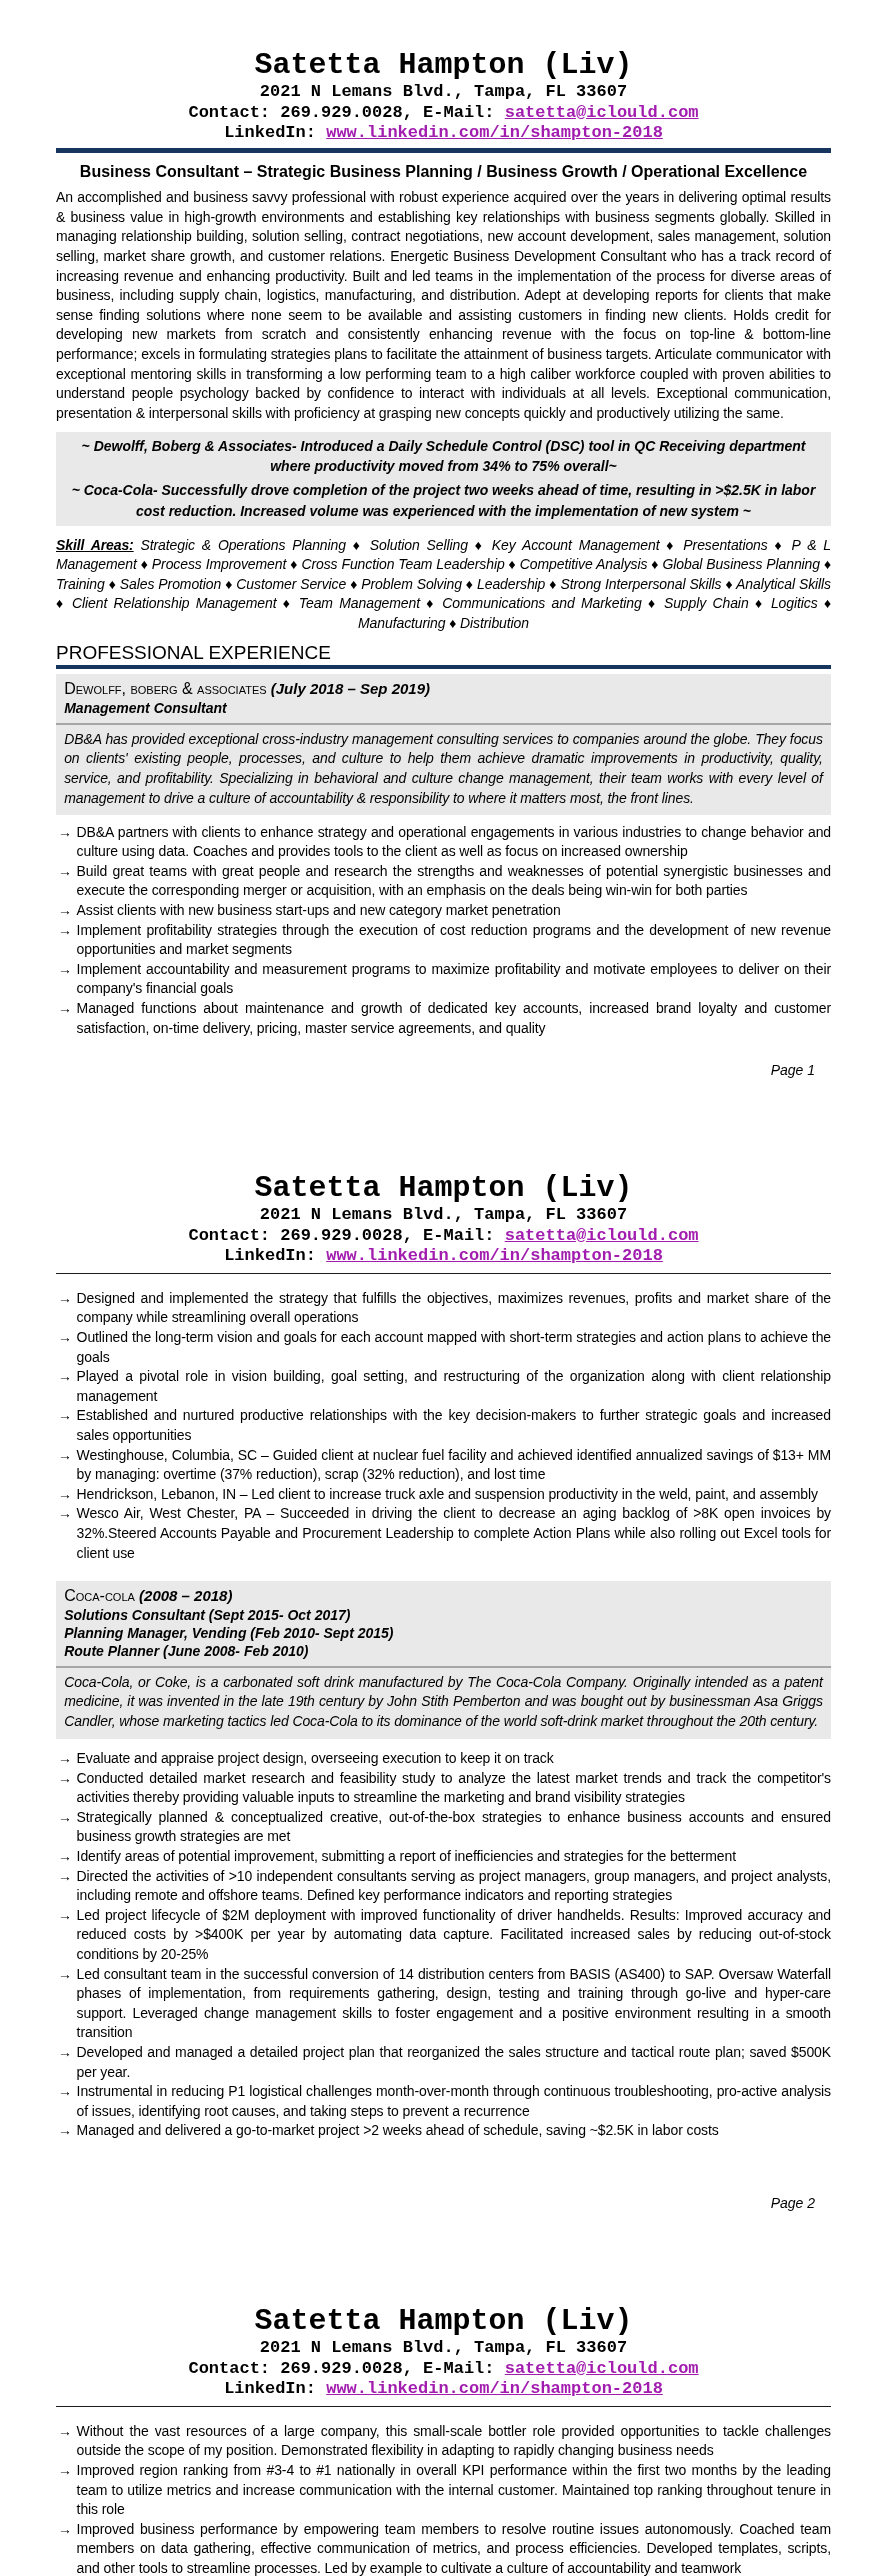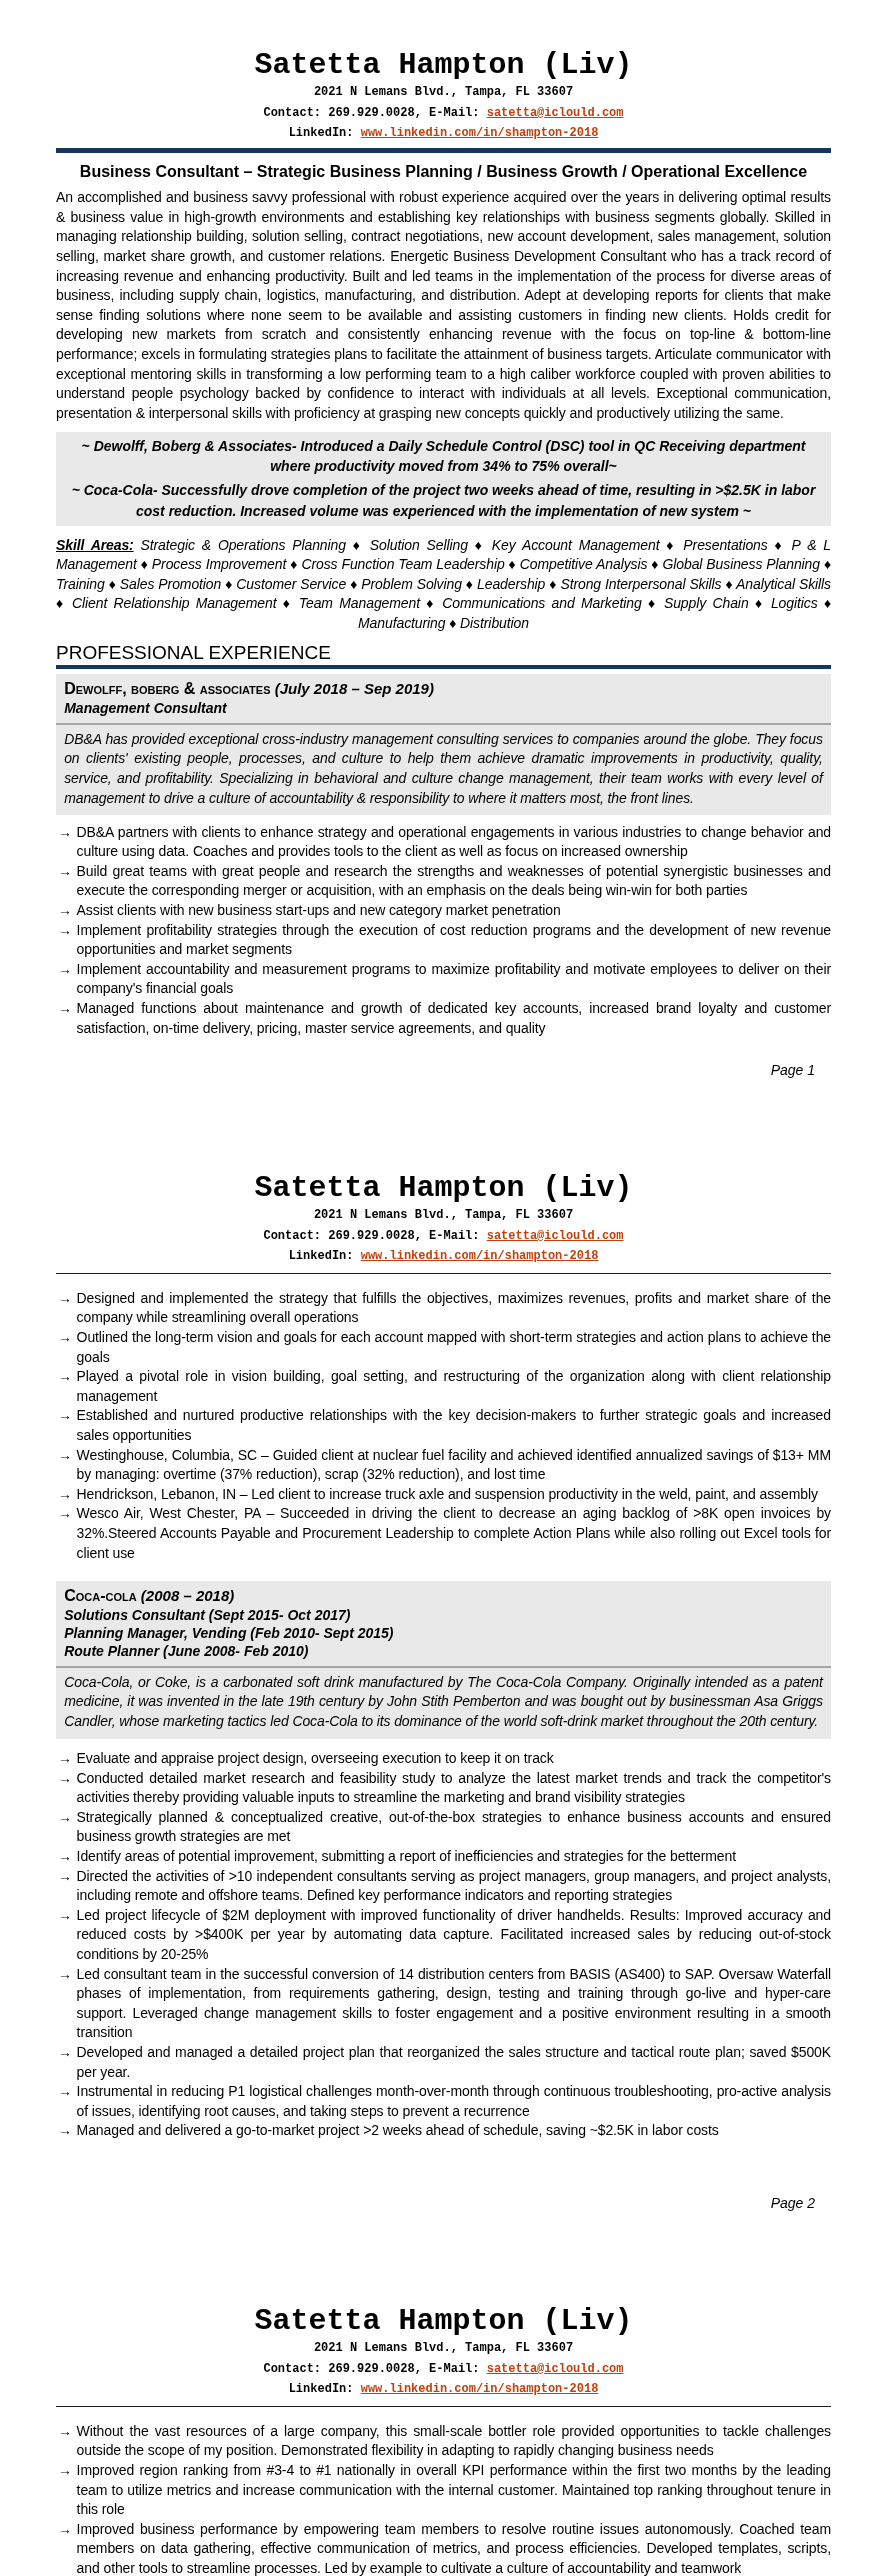--- a/index.html
+++ b/index.html
@@ -2,37 +2,37 @@
 <html style="font-size:8.2px"><head>
 <meta charset="utf-8">
 <style>
   html,body { margin:0; padding:0; background:#ffffff; }
   body { width:876px; font-family:"Liberation Sans",sans-serif; color:#000; }
   .page { position:relative; height:1133px; padding:0 45px 0 56px; box-sizing:border-box; overflow:hidden; background:#fff; }
   .res-header { text-align:center; font-family:Liberation Mono, monospace; font-weight:bold; }
   .pad-first { padding-top:49px; }
   .pad-rest  { padding-top:39px; }
   .res-name { font-size:30px; line-height:33px; }
-  .res-line { font-size:12px; line-height:20.6px; }
-  .res-link { color:#c2410c; text-decoration:underline; font-weight:bold; }
+  .res-line { font-size:17px; line-height:20.6px; }
+  .res-link { color:#a21caf; text-decoration:underline; font-weight:bold; }
   .bar-navy { height:4.6px; background:#17365d; margin-top:4.6px; }
   .rule-thin { height:1.5px; background:#1c1c1c; margin-top:6.2px; }
   .doc-title { font-weight:bold; font-size:16px; line-height:24px; text-align:center; margin-top:6.7px; }
   .summary { font-size:14px; line-height:19.6px; text-align:justify; margin-top:4.6px; letter-spacing:-0.1px; }
   .callout { background:#e9e9e9; margin-top:8.2px; padding:4.1px 13.4px 5.2px; font-weight:bold; font-style:italic;
              font-size:14px; line-height:20.6px; text-align:center; }
   .callout p { margin:0 0 3.1px 0; }
   .callout p:last-child { margin-bottom:0; }
   .skills { margin-top:9.3px; font-style:italic; font-size:14px; line-height:19.6px; text-align:justify; text-align-last:center; letter-spacing:-0.1px; }
   .skills-label { font-weight:bold; text-decoration:underline; }
   .sec-head { text-align:left; font-weight:normal; font-size:19px; line-height:17.5px; margin-top:10.3px; }
   .sec-bar { height:4.1px; background:#17365d; margin-top:3.6px; }
   .comp-box { background:#e9e9e9; margin-top:4.6px; padding:4.1px 8.2px 0 8.2px; }
   .comp-line { font-size:15px; line-height:21.6px; }
-  .comp-name { font-weight:bold; font-variant:small-caps; font-size:16px; }
+  .comp-name { font-weight:normal; font-variant:small-caps; font-size:16px; }
   .comp-dates { font-weight:bold; font-style:italic; }
   .comp-role { font-weight:bold; font-style:italic; font-size:14px; line-height:18px; }
   .comp-sep { height:2.1px; background:#a6a6a6; margin:5.2px -8.2px 0 -8.2px; }
   .comp-desc { font-style:italic; font-size:14px; line-height:19.6px; text-align:justify; padding:5.2px 0 7.2px 0; letter-spacing:-0.1px; }
   .bullets { margin-top:7.2px; }
   .bullet { display:flex; font-size:14px; line-height:19.6px; }
   .arr { flex:0 0 20.6px; padding-left:2.1px; box-sizing:border-box; }
   .btxt { flex:1; text-align:justify; letter-spacing:-0.1px; }
   .page-num { position:absolute; right:61px; bottom:55px; font-style:italic; font-size:14px; }
 </style>

